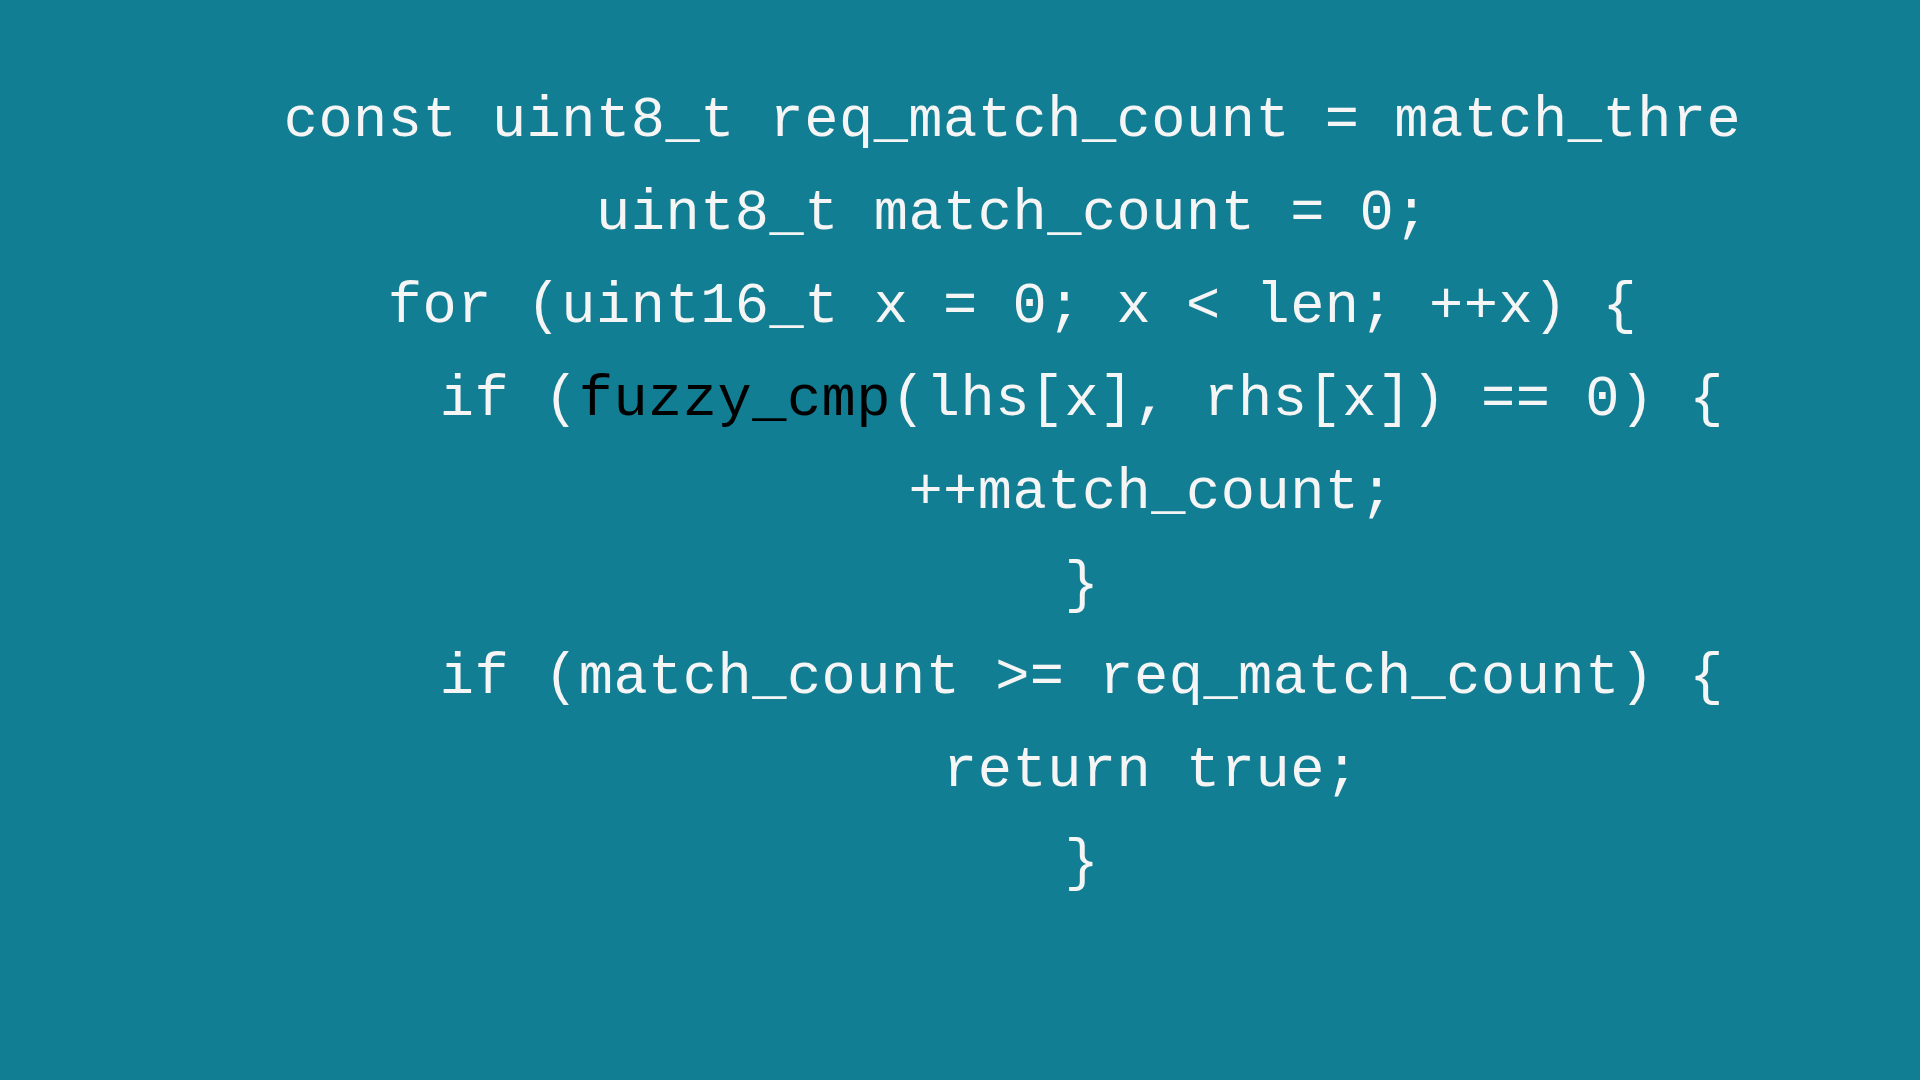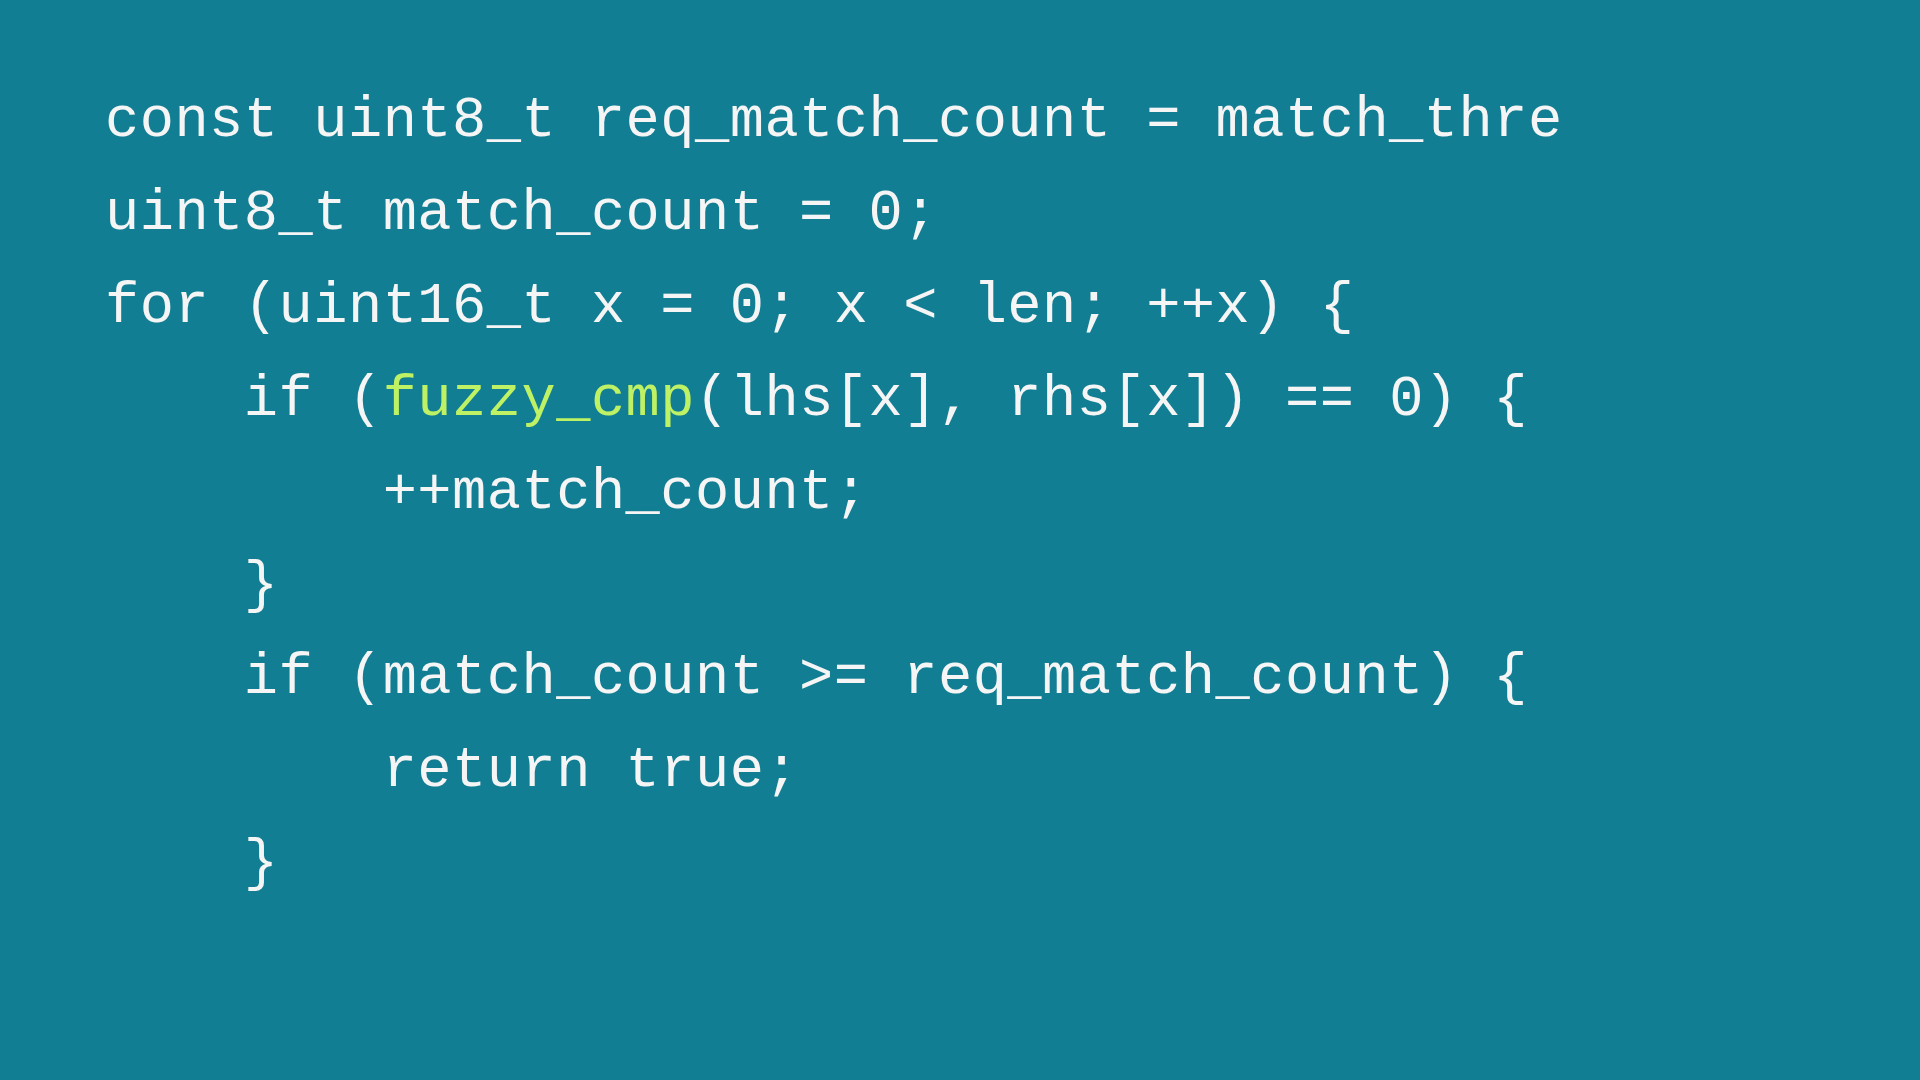--- a/index.html
+++ b/index.html
@@ -1,37 +1,38 @@
 <!DOCTYPE html>
 <html><head>
   <meta charset="utf-8">
   <style>
     * {
       margin: 0;
       padding: 0;
       box-sizing: border-box;
+      text-align: center;
     }
     body {
       width: 1920px;
       height: 1080px;
       background-color: #127e93;
       overflow: hidden;
       font-family: 'Consolas', 'Monaco', 'Courier New', monospace;
     }
     .code-container {
       padding: 75px 0 0 105px;
       white-space: pre;
       font-size: 57px;
       line-height: 1.63;
       color: #f5f5f5;
       letter-spacing: 0.5px;
     }
     .code-line {
       display: block;
     }
     .highlighted {
-      color: #bef264;
+      color: #000000;
     }
   </style>
 </head>
 <body>
 
 <div class="code-container" id="code-block"><span class="code-line"><span>const uint8_t req_match_count = match_thre</span></span><span class="code-line"><span>uint8_t match_count = 0;</span></span><span class="code-line"><span>for (uint16_t x = 0; x &lt; len; ++x) {</span></span><span class="code-line"><span>    if (</span><span class="highlighted">fuzzy_cmp</span><span>(lhs[x], rhs[x]) == 0) {</span></span><span class="code-line"><span>        ++match_count;</span></span><span class="code-line"><span>    }</span></span><span class="code-line"><span>    if (match_count &gt;= req_match_count) {</span></span><span class="code-line"><span>        return true;</span></span><span class="code-line"><span>    }</span></span></div>
 
 </body></html>

